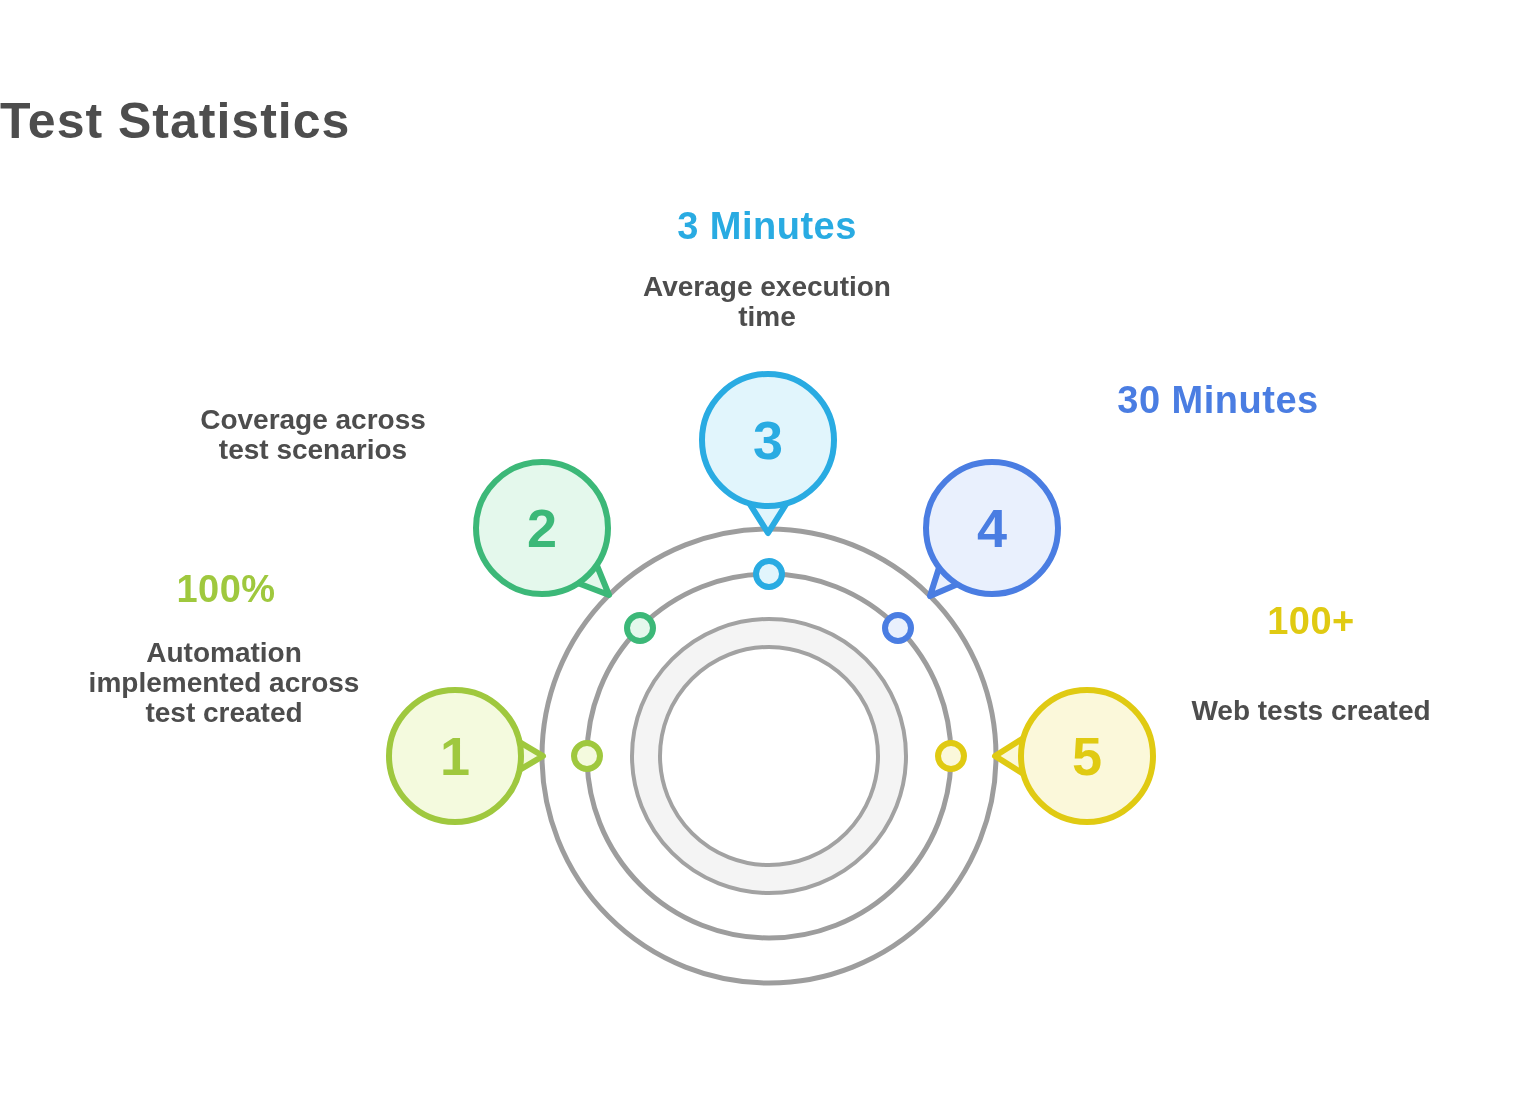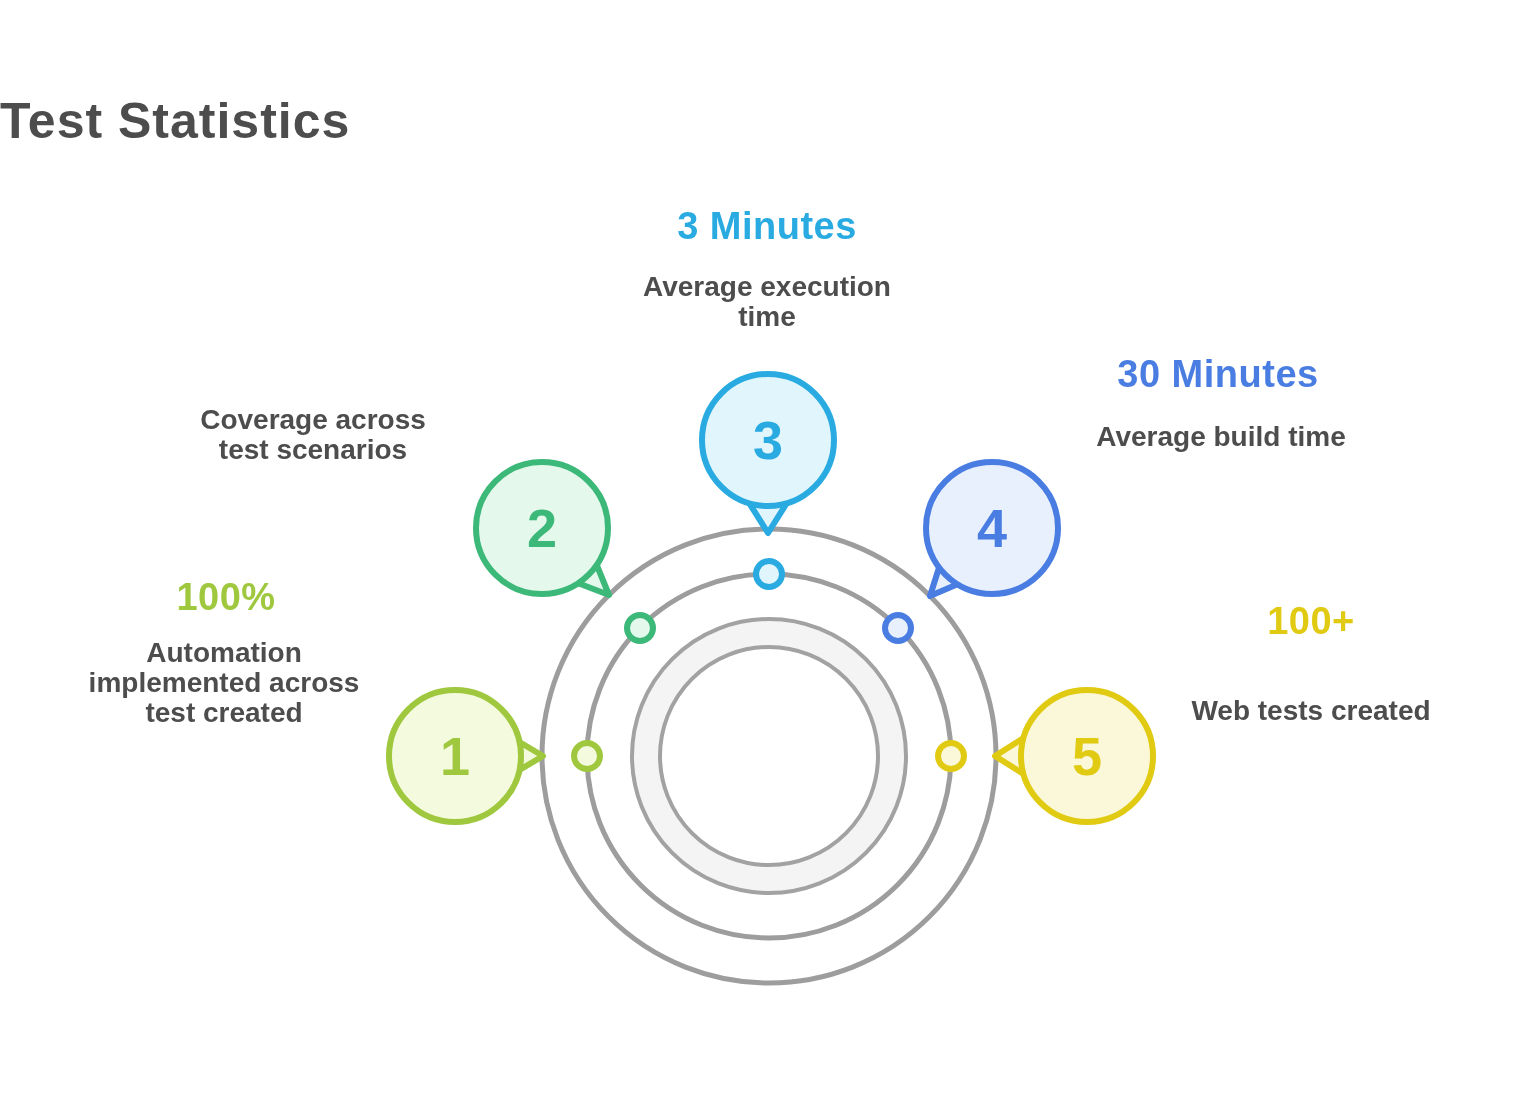--- a/index.html
+++ b/index.html
@@ -19,24 +19,24 @@
   }
   .stat-value{
     position:absolute;text-align:center;
     font-size:38px;font-weight:700;letter-spacing:0.5px;
   }
   .stat-label{
     position:absolute;text-align:center;
     font-size:28px;font-weight:700;color:#4d4d4d;
     line-height:30px;
   }
-  .accent1{color:#9fc83e;margin-top:8px;}
+  .accent1{color:#9fc83e;}
   .accent2{color:#3cb878;}
   .accent3{color:#29abe2;}
-  .accent4{color:#4a7de2;}
+  .accent4{color:#4a7de2;margin-top:26px;}
   .accent5{color:#e0ca12;}
 
   .v3{left:617px;top:205px;width:300px;}
   .l3{left:627px;top:272px;width:280px;}
   .v2{left:166px;top:340px;width:300px;}
   .l2{left:188px;top:405px;width:250px;}
   .v1{left:76px;top:568px;width:300px;}
   .l1{left:84px;top:638px;width:280px;}
   .v4{left:1038px;top:353px;width:360px;}
   .l4{left:1051px;top:422px;width:340px;}
@@ -109,18 +109,17 @@
 
   <div class="stat-value v3 accent3">3 Minutes</div>
   <div class="stat-label l3">Average execution time</div>
 
   <div class="stat-label l2">Coverage across test scenarios</div>
 
   <div class="stat-value v1 accent1">100%</div>
   <div class="stat-label l1">Automation implemented across test created</div>
 
   <div class="stat-value v4 accent4">30 Minutes</div>
-  <div class="stat-label l4">Average build time</div>
 
   <div class="stat-value v5 accent5">100+</div>
   <div class="stat-label l5">Web tests created</div>
 
 </div>
 
 </body></html>

